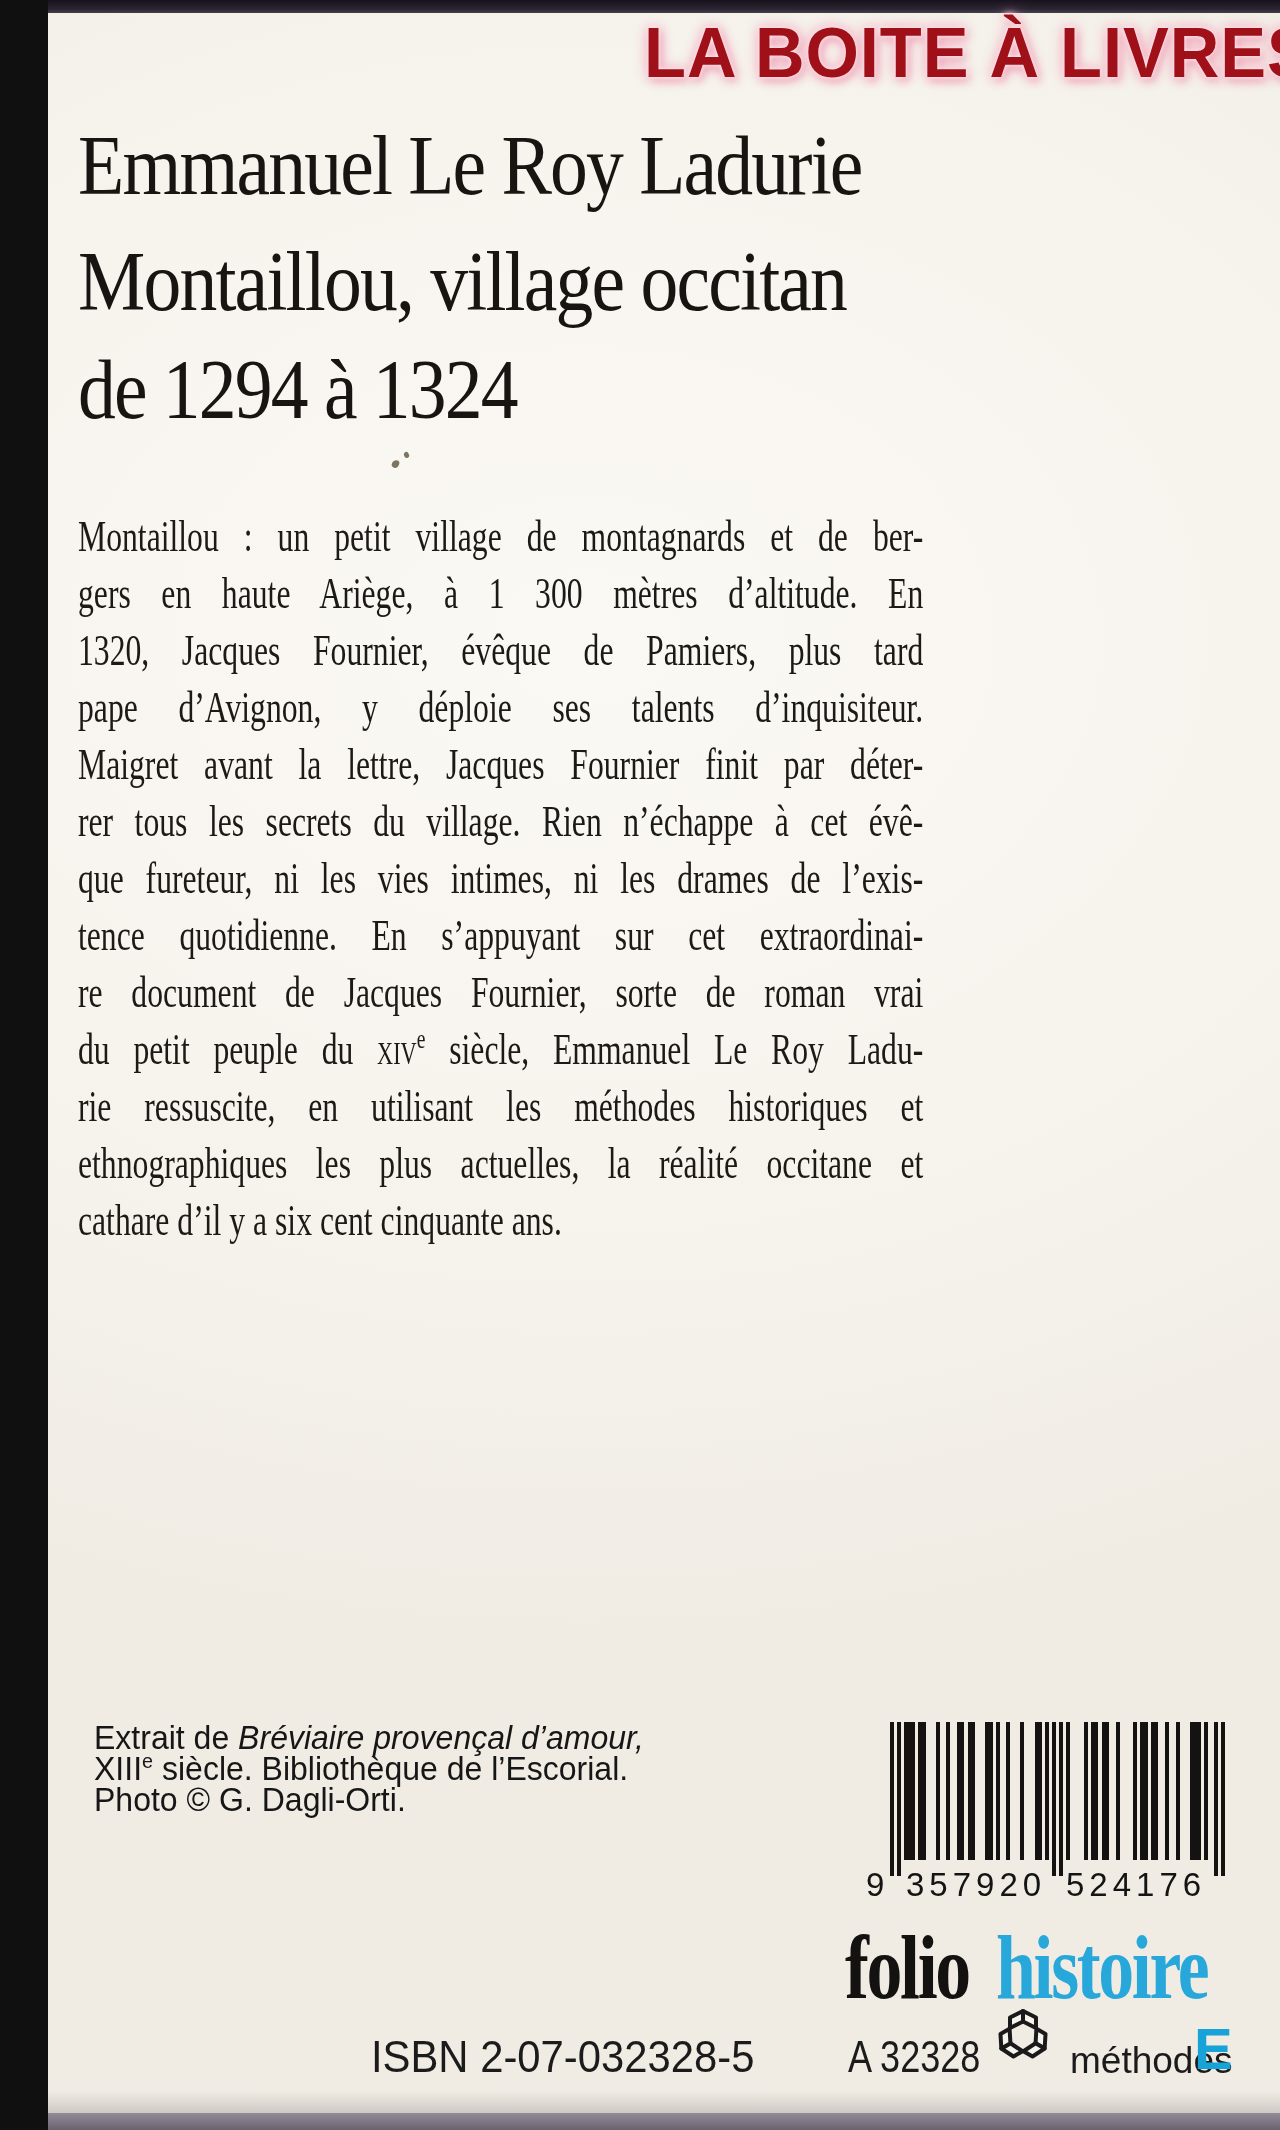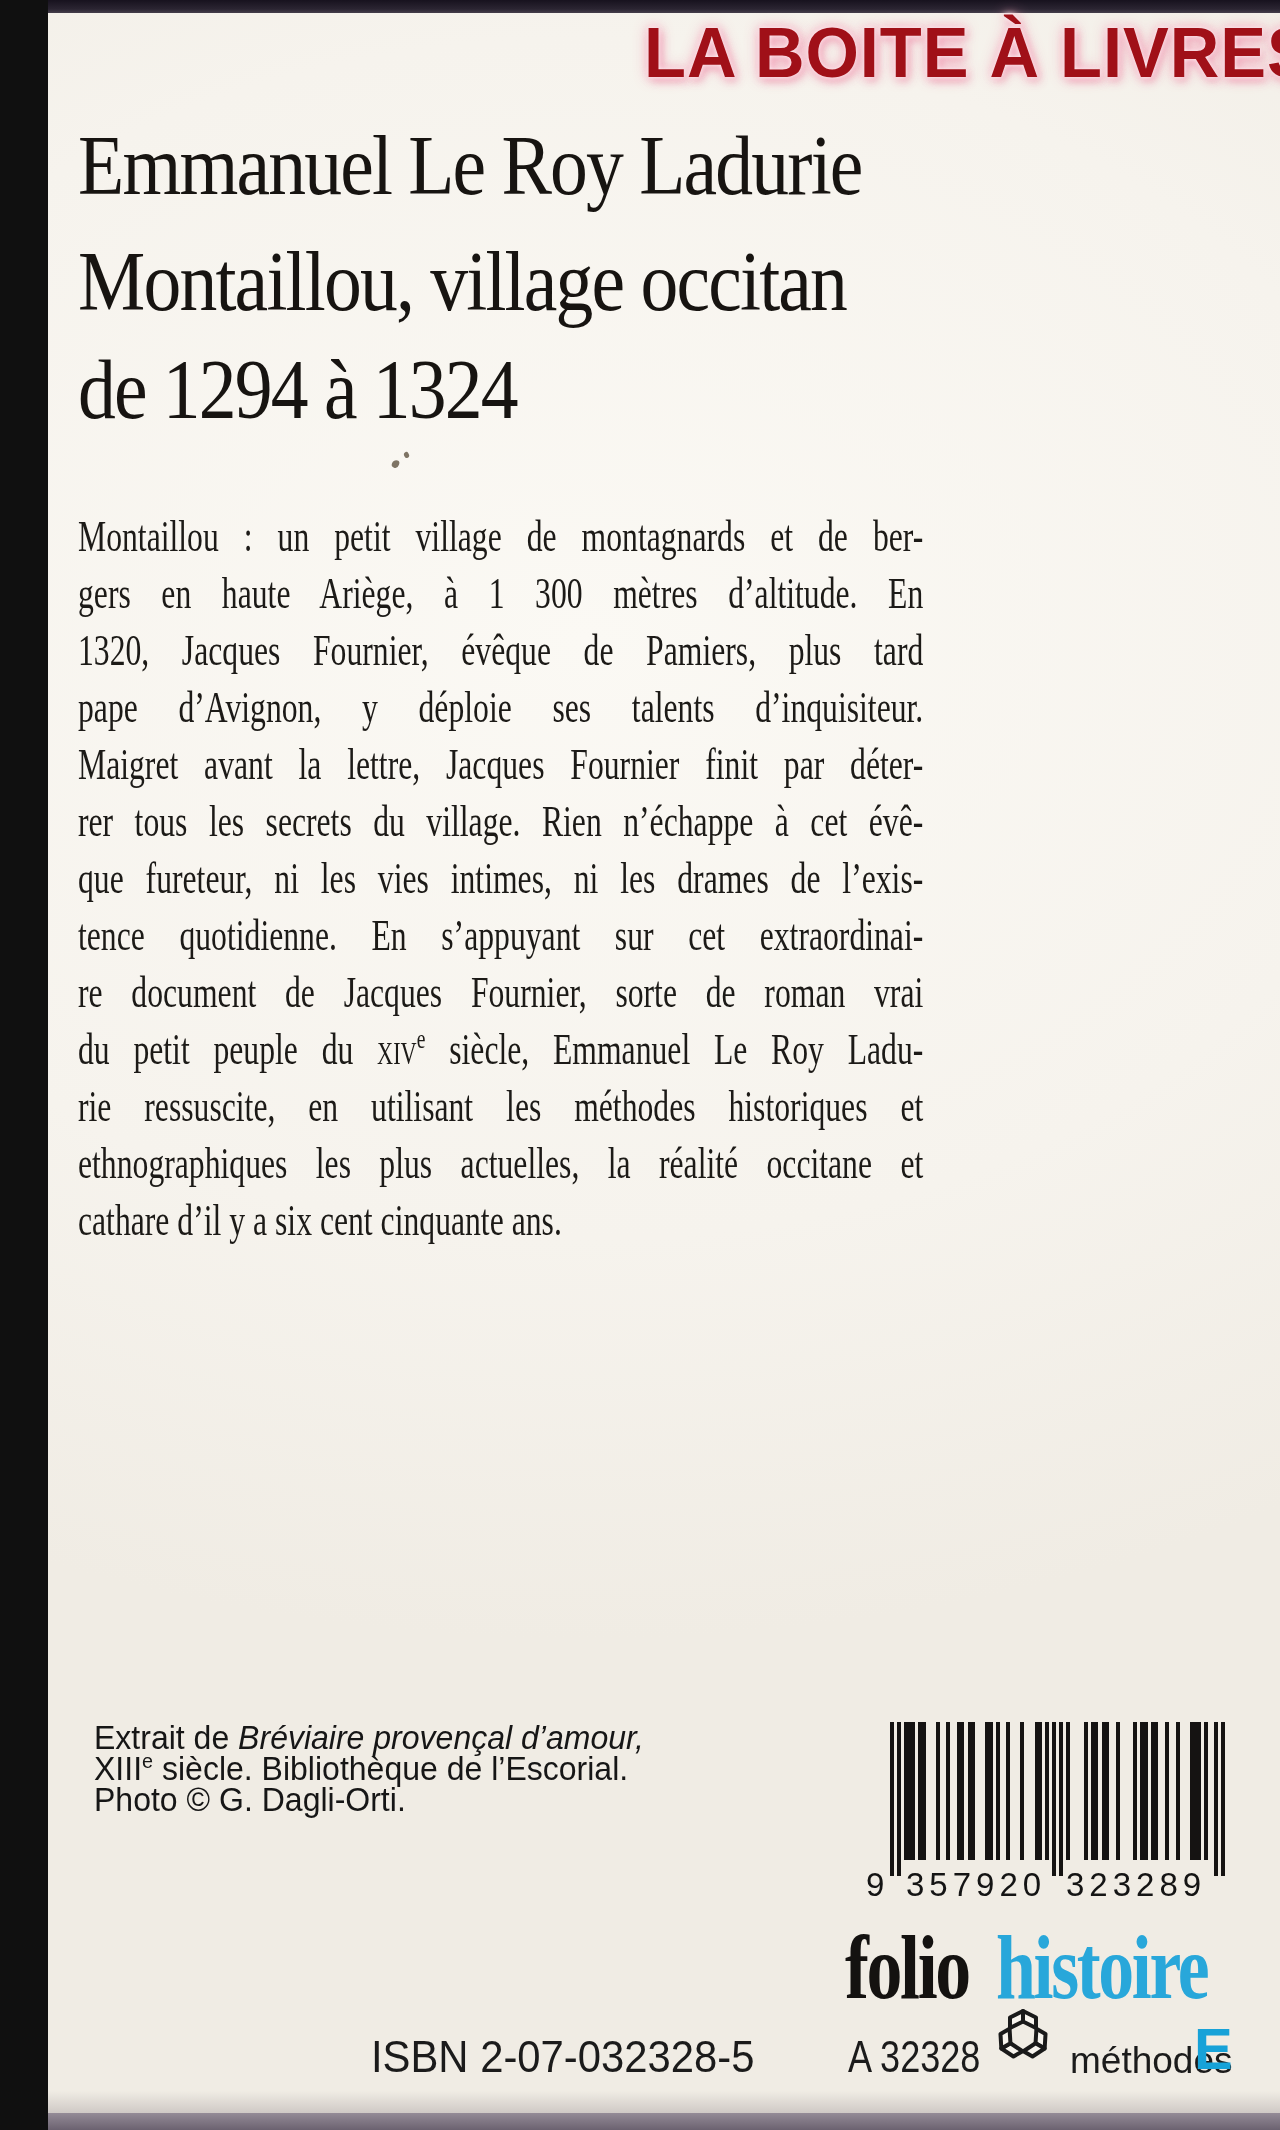--- a/index.html
+++ b/index.html
@@ -141,21 +141,21 @@
         <div class="bar" style="left: 260.947px; width: 7.45263px; height: 138px;"></div>
         <div class="bar" style="left: 275.053px; width: 3.92632px; height: 138px;"></div>
         <div class="bar" style="left: 285.632px; width: 3.92632px; height: 138px;"></div>
         <div class="bar" style="left: 299.737px; width: 10.9789px; height: 138px;"></div>
         <div class="bar" style="left: 313.842px; width: 3.92632px; height: 138px;"></div>
         <div class="bar" style="left: 324.421px; width: 3.92632px; height: 154px;"></div>
         <div class="bar" style="left: 331.474px; width: 3.92632px; height: 154px;"></div>
       </div>
     <span class="num ean-first">9</span>
     <span class="num ean-left">357920</span>
-    <span class="num ean-right">323289</span>
+    <span class="num ean-right">524176</span>
   </div>
 
   <div class="logotype folio">folio</div>
   <div class="logotype histoire">histoire</div>
 
   <div class="isbn sans">ISBN 2-07-032328-5</div>
   <div class="pcode sans">A 32328</div>
 
   <svg class="books-logo" viewBox="0 0 64 64">
     <g fill="#f7f4ee" stroke="#1a1a1a" stroke-width="4" stroke-linejoin="round">

